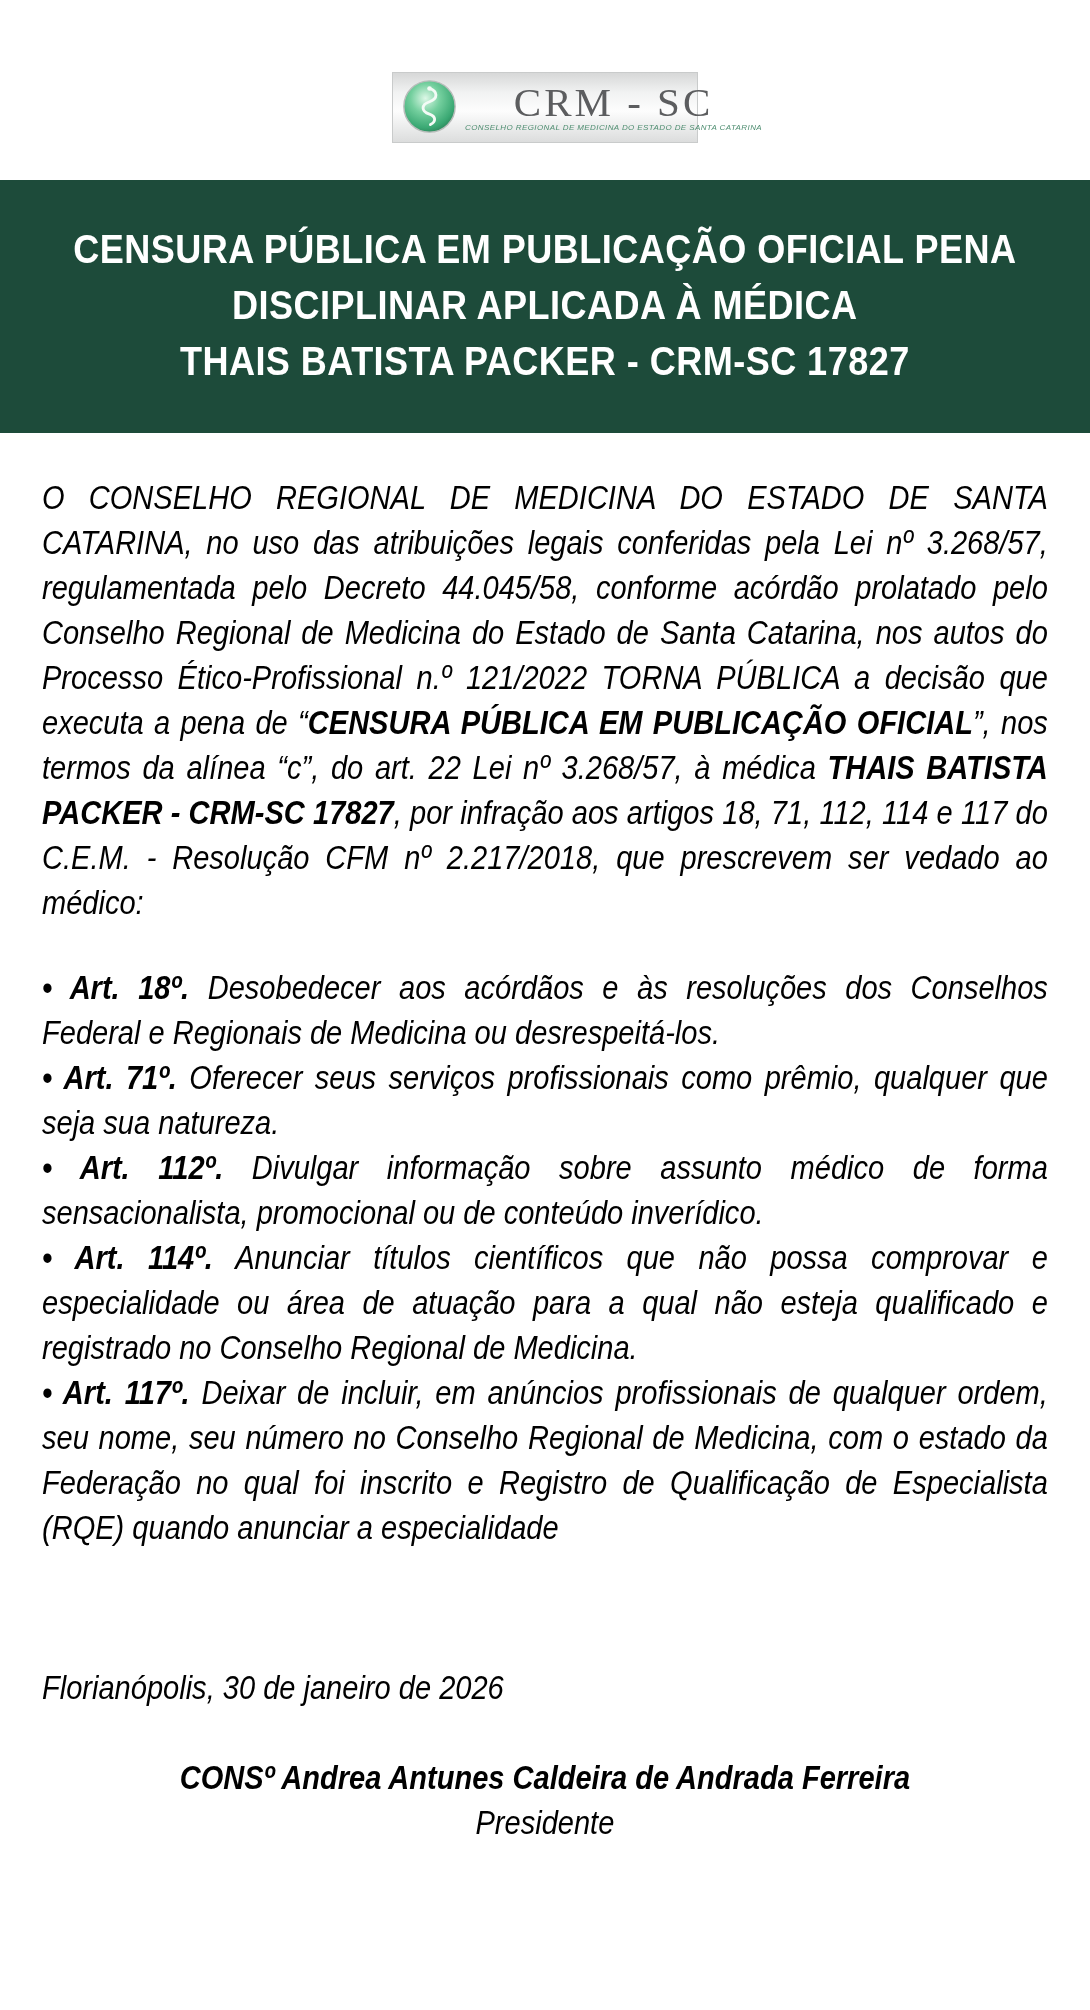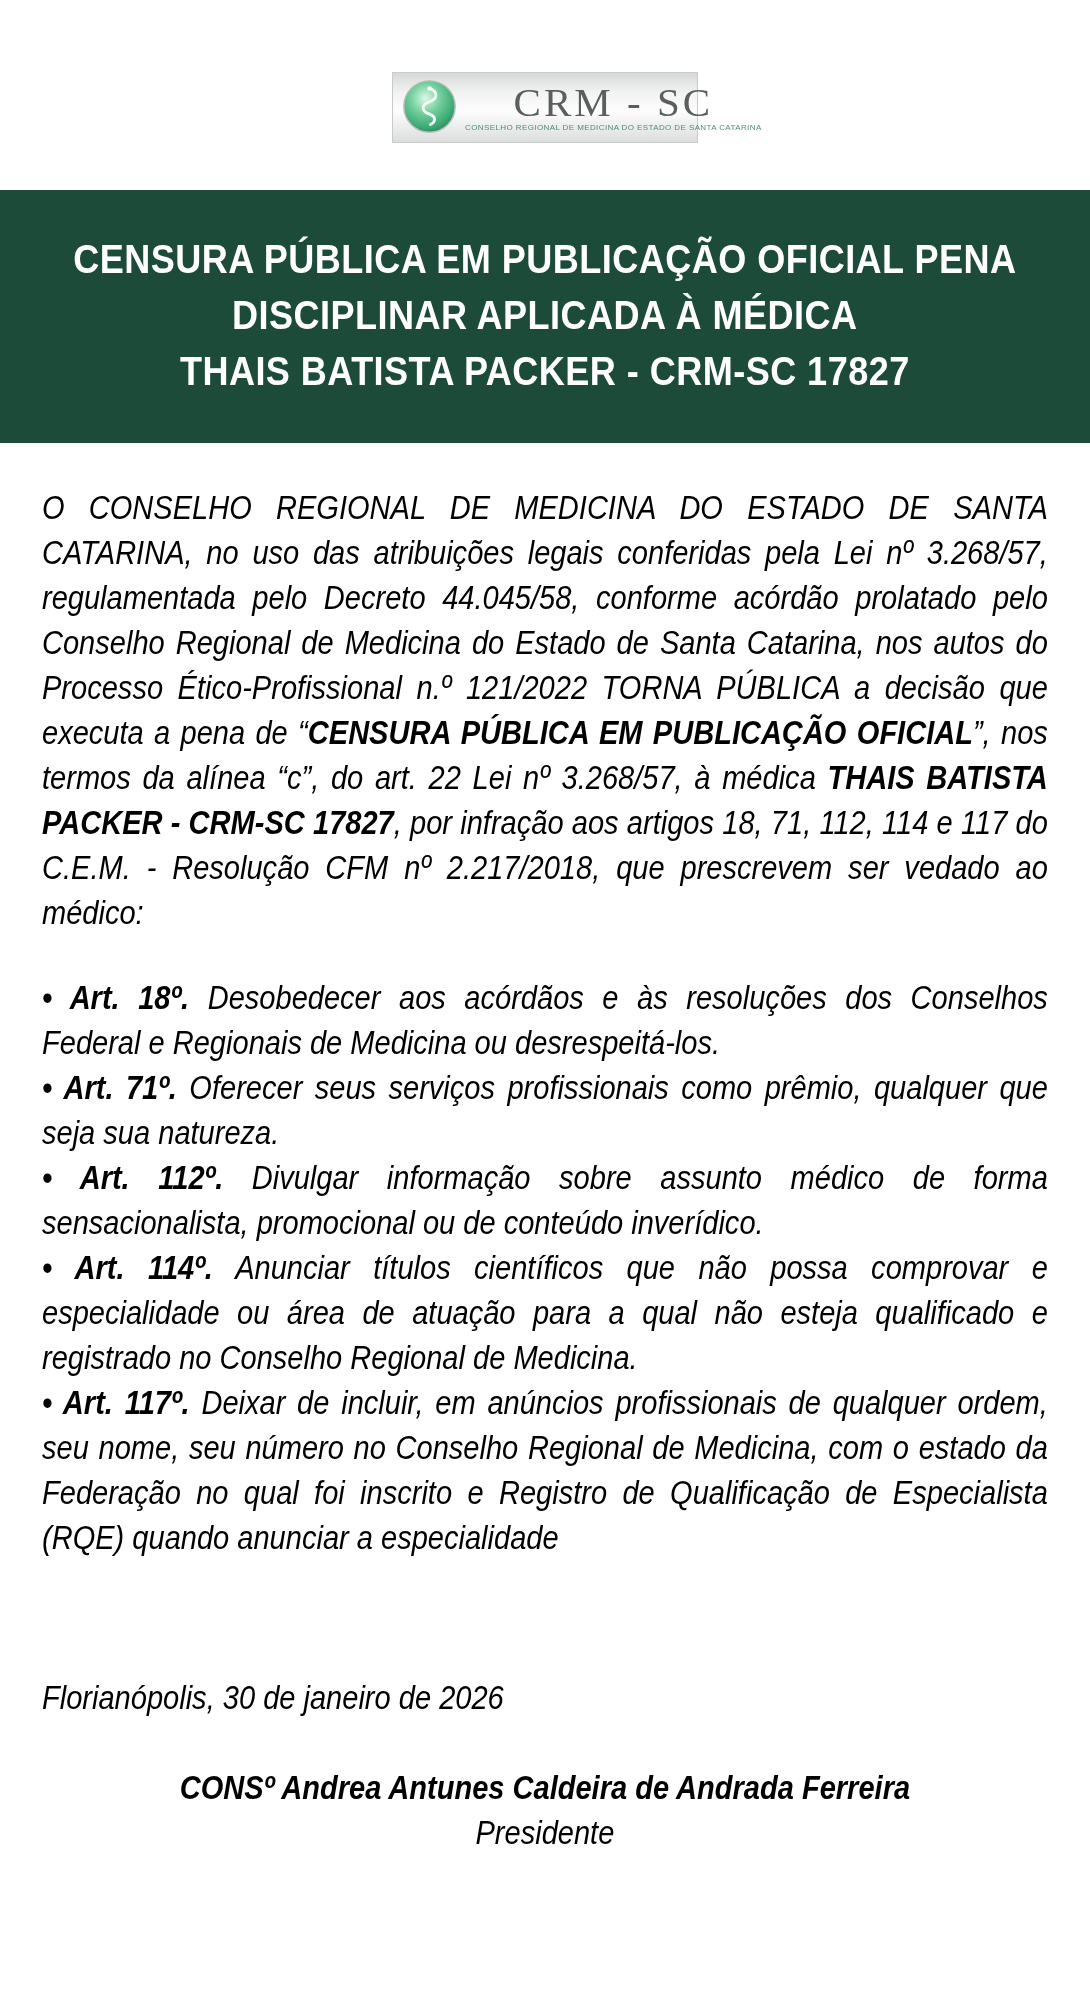--- a/index.html
+++ b/index.html
@@ -36,25 +36,26 @@
     line-height: 42px;
     letter-spacing: 3px;
     color: #5c5d5f;
   }
   .logo-subtitle {
     font-size: 8px;
     line-height: 10px;
     letter-spacing: 0.4px;
     color: #4f8e71;
     white-space: nowrap;
+    font-style: italic;
   }
 
   
   .banner {
-    margin-top: 47px;
+    margin-top: 37px;
     width: 1090px;
     height: 253px;
     padding-top: 41px;
     overflow: hidden;
   }
   .banner-inner {
     width: 124%;
     margin-left: -12%;
     transform: scaleX(0.88);
     transform-origin: center top;

